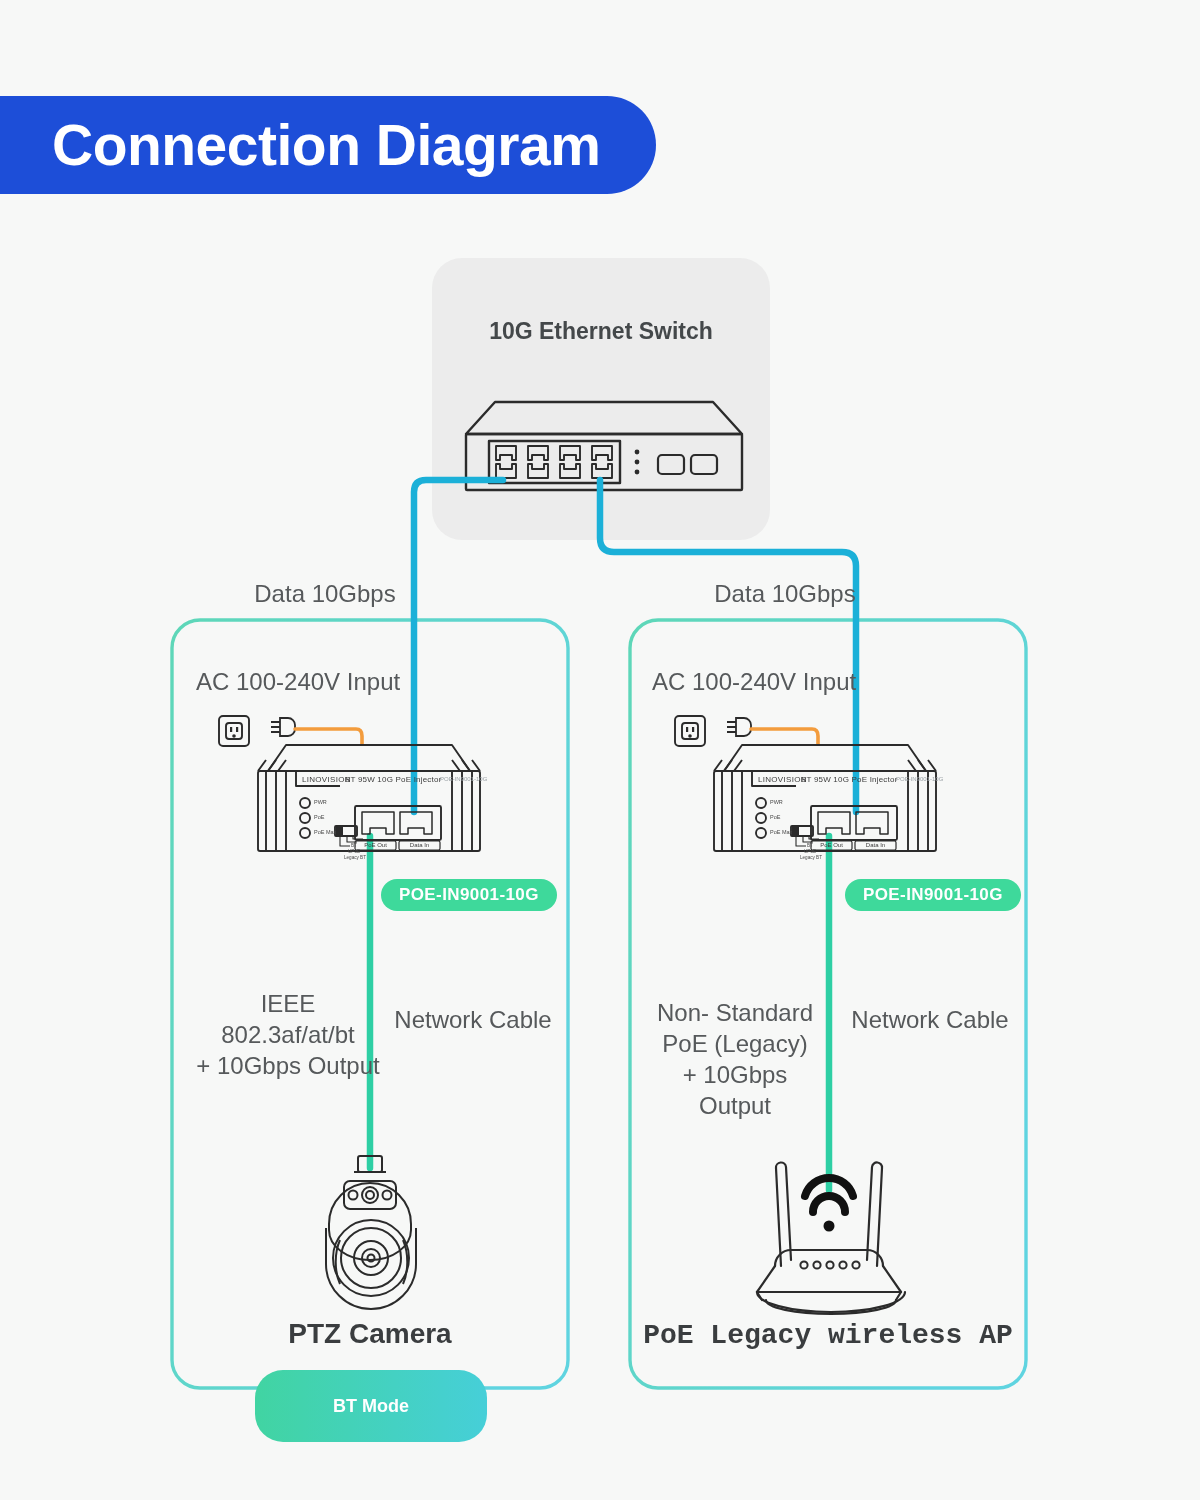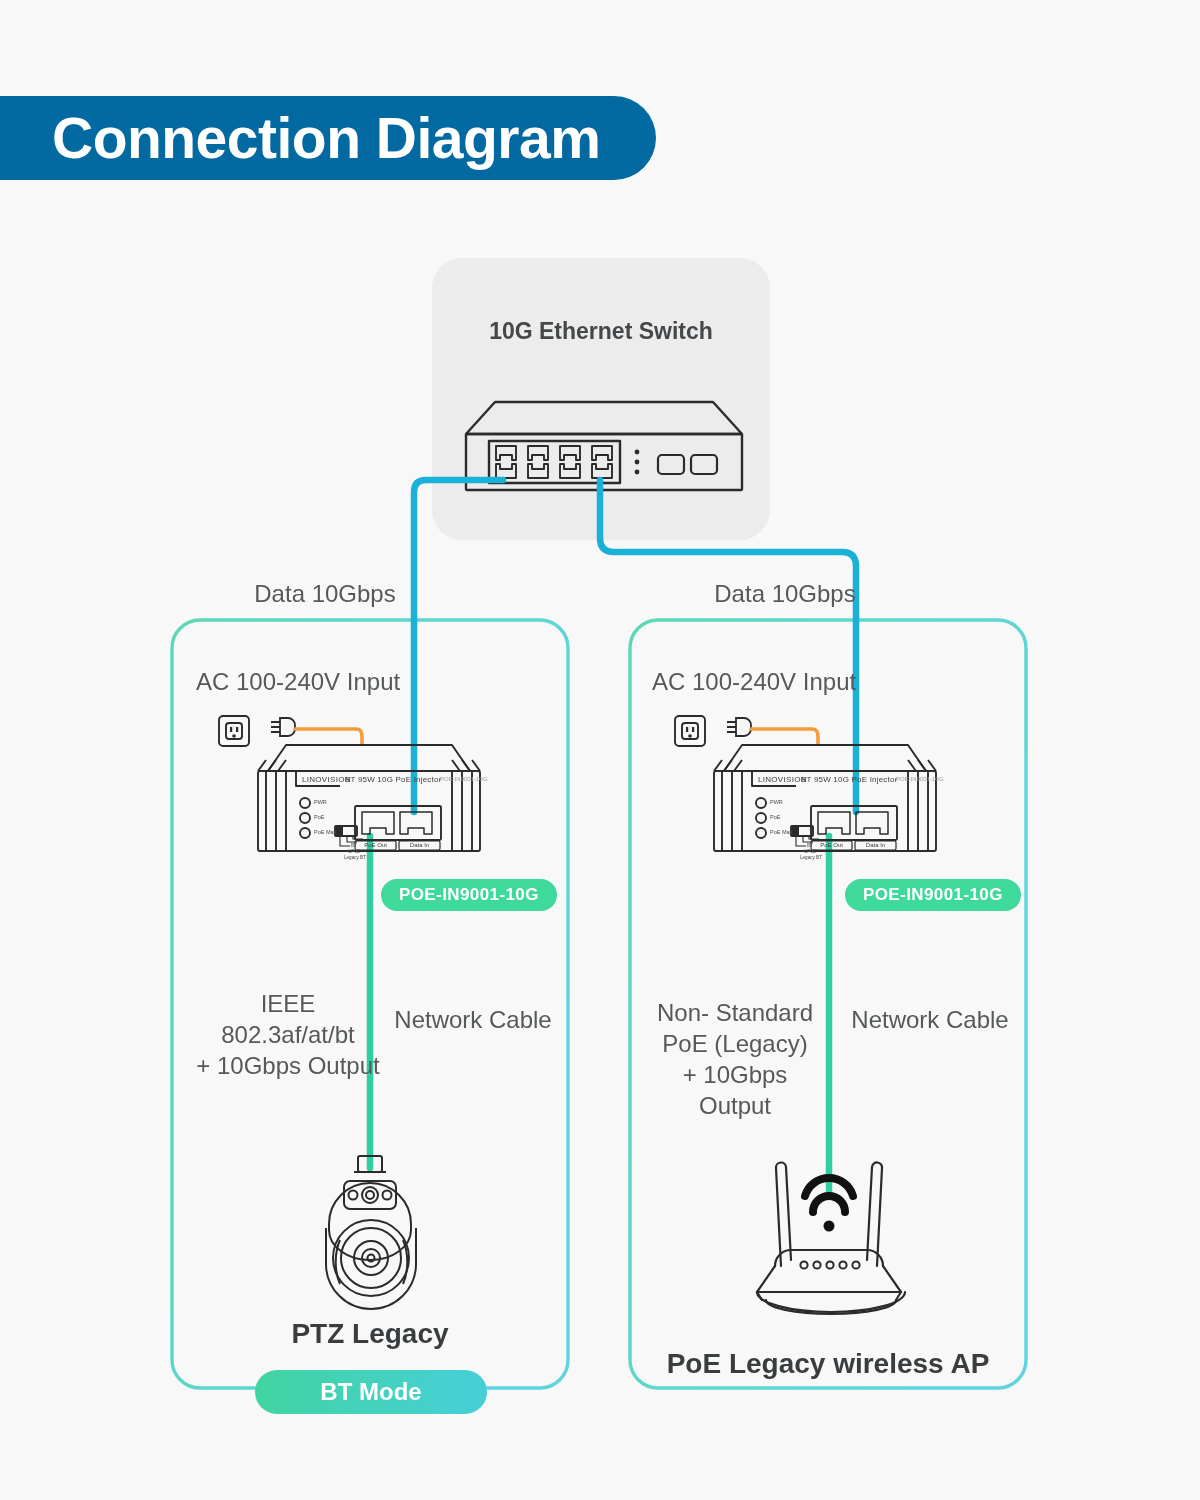--- a/index.html
+++ b/index.html
@@ -9,22 +9,22 @@
     font-family:"Liberation Sans", sans-serif;
     position:relative;
     overflow:hidden;
     -webkit-font-smoothing:antialiased;
   }
   .stage{position:absolute;inset:0;}
 
   
   #title-banner{
     position:absolute;left:0;top:96px;
-    width:656px;height:84px;
-    background:#0369a1;
+    width:656px;height:98px;
+    background:#1d4ed8;
     border-radius:0 49px 49px 0;
     display:flex;align-items:center;
   }
   #title-text{
     color:#ffffff;
     font-size:57px;
     font-weight:bold;
     letter-spacing:-0.5px;
     margin-left:52px;
     line-height:1;
@@ -65,25 +65,25 @@
     border-radius:16px;
     color:#ffffff;
     font-size:17px;
     font-weight:bold;
     letter-spacing:0.4px;
     display:flex;align-items:center;justify-content:center;
     padding:0 18px;
   }
   .mode-badge{
     position:absolute;
-    height:44px;
+    height:72px;
     border-radius:28px;
     background:linear-gradient(90deg,#41d4a2 0%,#46cfd8 100%);
     color:#ffffff;
-    font-size:24px;
+    font-size:18px;
     font-weight:bold;
     display:flex;align-items:center;justify-content:center;
   }
 </style>
 </head>
 <body>
 
 <div class="stage">
 
   <div id="title-banner">
@@ -313,18 +313,18 @@
   <div class="model-badge" style="left:845px;top:879px;">POE-IN9001-10G</div>
 
   <div class="lbl" style="left:175px;top:988px;width:194px;margin-left:16px;">IEEE 802.3af/at/bt
 + 10Gbps Output</div>
   <div class="lbl" style="left:383px;top:1004px;width:180px;">Network Cable</div>
   <div class="lbl" style="left:645px;top:973px;width:180px;margin-top:24px;">Non- Standard
 PoE (Legacy)
 + 10Gbps Output</div>
   <div class="lbl" style="left:840px;top:1004px;width:180px;">Network Cable</div>
 
-  <div class="devname" style="left:180px;top:1318px;">PTZ Legacy</div>
-  <div class="devname" style="left:638px;top:1348px;">PoE Legacy wireless AP</div>
+  <div class="devname" style="left:180px;top:1318px;">PTZ Camera</div>
+  <div class="devname" style="left:638px;top:1320px;font-family:Liberation Mono, monospace;">PoE Legacy wireless AP</div>
 
   <div class="mode-badge" style="left:255px;top:1370px;width:232px;">BT Mode</div>
 
 </div>
 
 </body></html>

